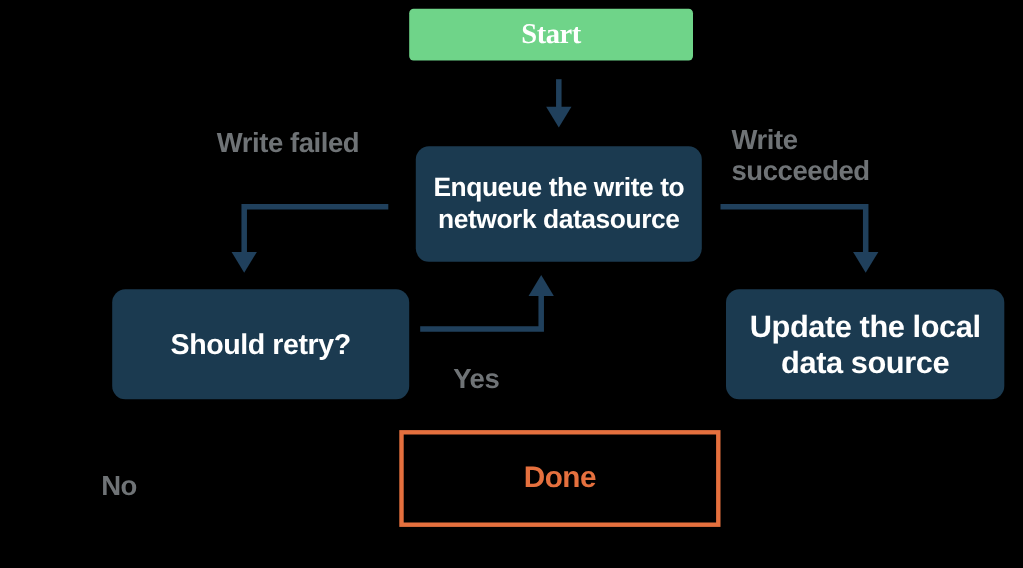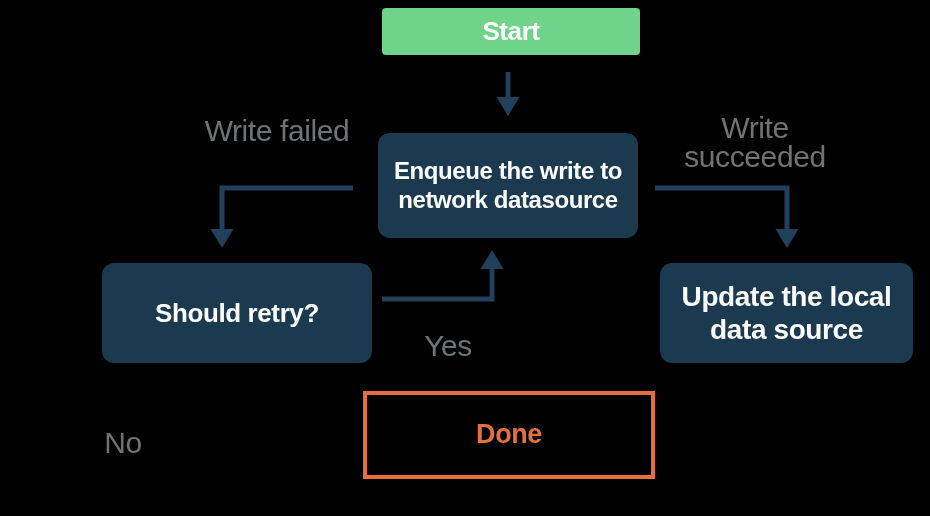--- a/index.html
+++ b/index.html
@@ -13,43 +13,43 @@
     position:relative;width:930px;height:516px;background:var(--bg);
     overflow:hidden;
   }
   .arrows{position:absolute;left:0;top:0;width:930px;height:516px;}
   .node{
     position:absolute;display:flex;align-items:center;justify-content:center;
     text-align:center;font-weight:700;letter-spacing:-0.4px;
     color:var(--white);line-height:1.18;
   }
   .node-start{
-    left:382px;top:8px;width:258px;height:47px;
-    background:var(--green);border-radius:4px;font-size:26px;
+    left:372px;top:8px;width:258px;height:47px;
+    background:var(--green);border-radius:4px;font-size:26px;font-family:Liberation Serif, serif;
   }
   .node-enqueue{
     left:378px;top:133px;width:260px;height:105px;
     background:var(--navy);border-radius:12px;font-size:24px;padding:0 10px;
   }
   .node-retry{
     left:102px;top:263px;width:270px;height:100px;
     background:var(--navy);border-radius:12px;font-size:26px;
   }
   .node-update{
     left:660px;top:263px;width:253px;height:100px;
     background:var(--navy);border-radius:12px;font-size:28px;padding:0 2px;
   }
   .node-done{
     left:363px;top:391px;width:292px;height:88px;
     background:transparent;border:4px solid var(--orange);
     color:var(--orange);font-size:27px;border-radius:0;
   }
   .edge-label{
-    position:absolute;color:var(--gray);font-weight:400;
-    font-size:30px;letter-spacing:-0.4px;text-align:center;line-height:29px;
+    position:absolute;color:var(--gray);font-weight:700;
+    font-size:25px;letter-spacing:-0.4px;text-align:left;line-height:29px;
   }
   .lbl-write-failed{left:197px;top:116px;width:160px;}
   .lbl-write-succeeded{left:665px;top:113px;width:180px;}
   .lbl-yes{left:412px;top:331px;width:72px;}
   .lbl-no{left:92px;top:428px;width:62px;}
 </style>
 </head>
 <body>
 
 <div class="canvas">

